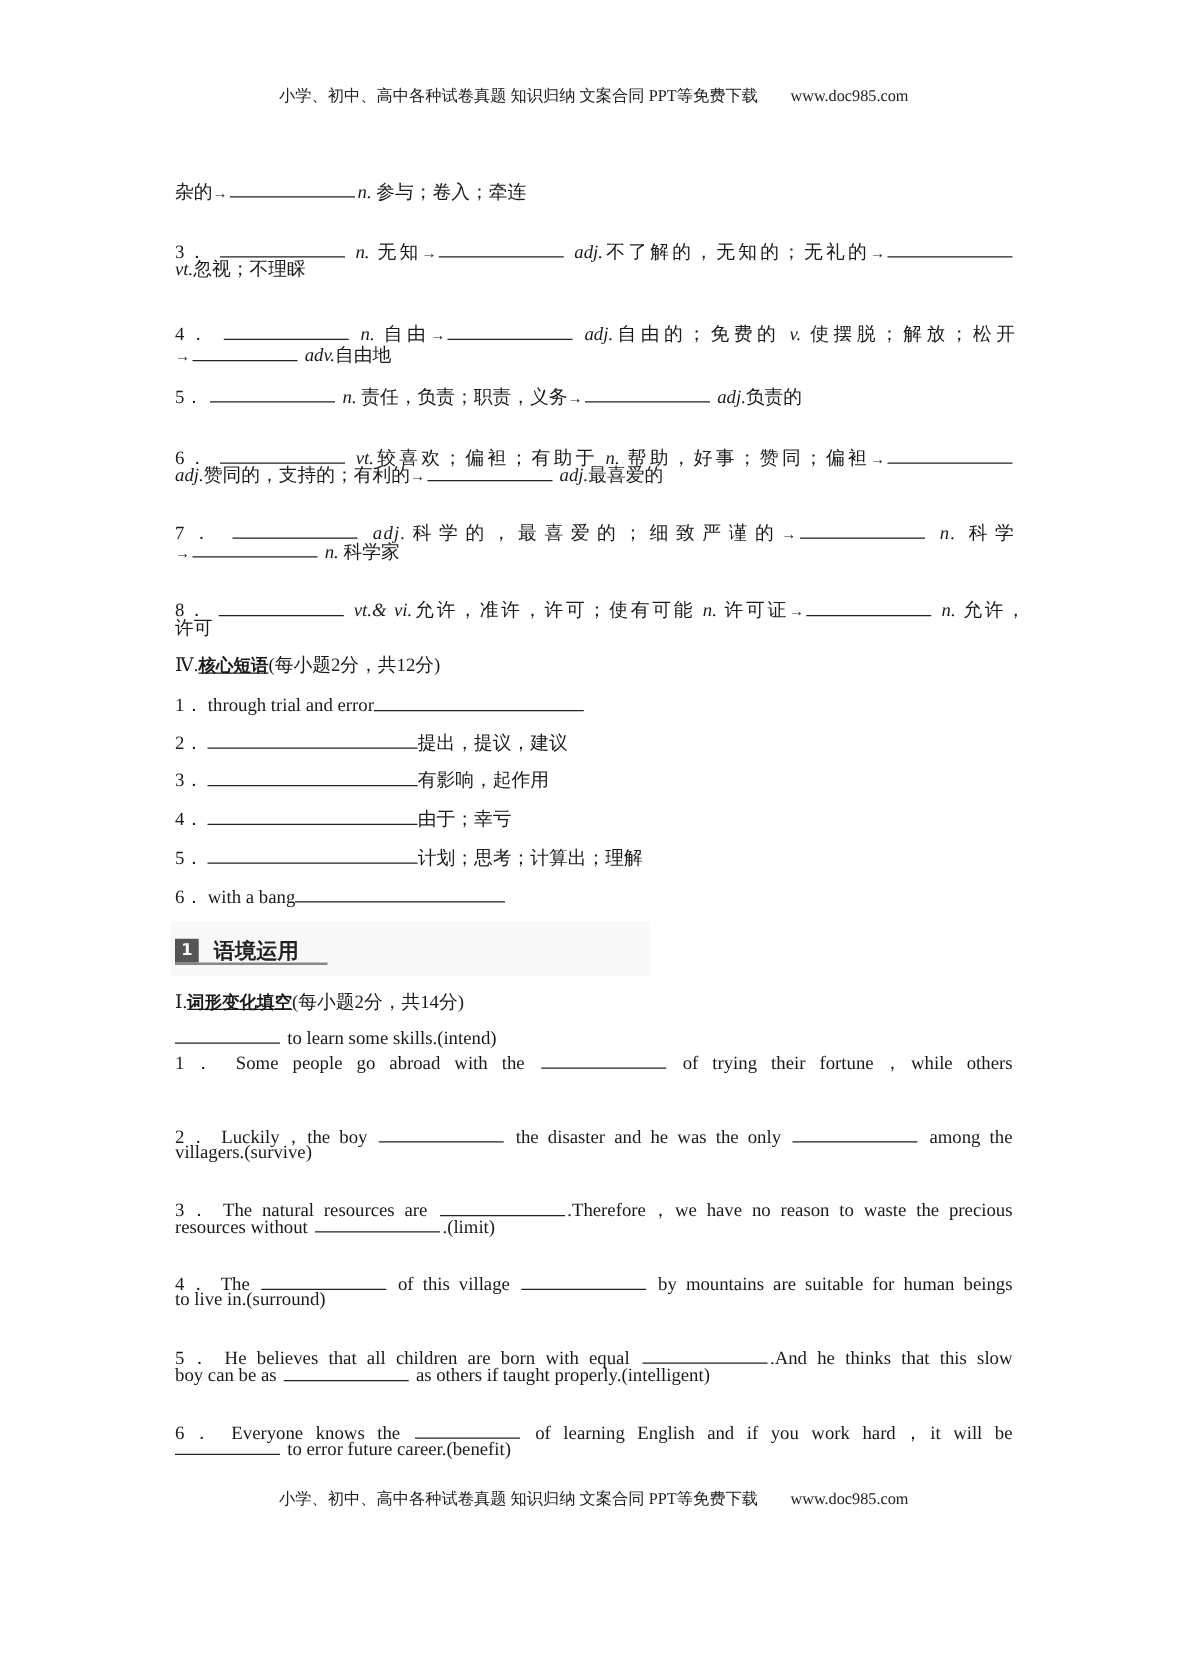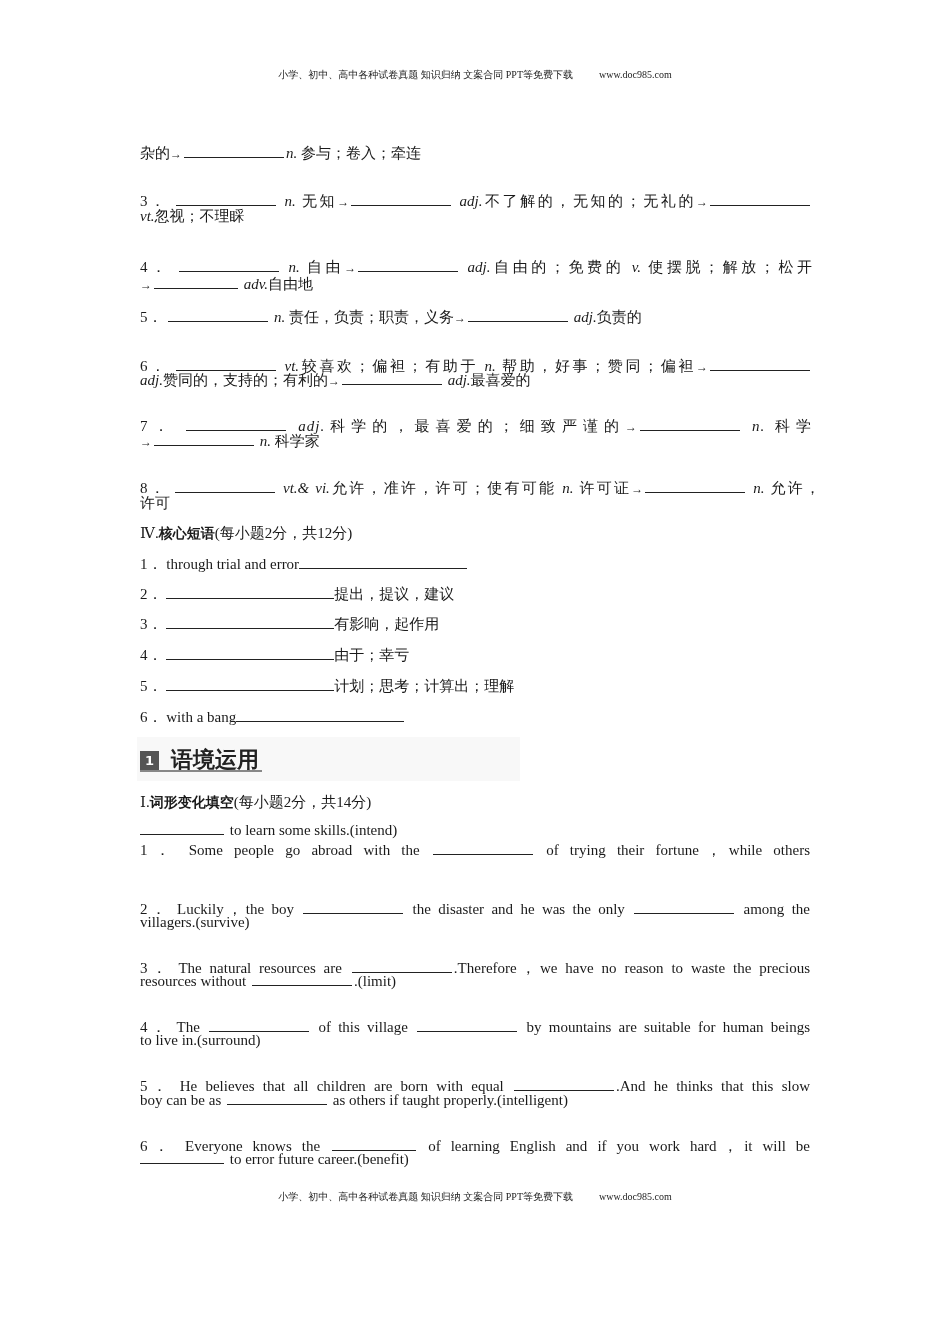--- a/index.html
+++ b/index.html
@@ -3,57 +3,57 @@
   <meta charset="utf-8">
   <style>
     html, body { margin: 0; padding: 0; background: #ffffff; }
     body {
       width: 950px; height: 1344px; position: relative; overflow: hidden;
       font-family: "Liberation Serif", "DejaVu Serif", serif;
       color: #1a1a1a; font-size: 15px;
     }
     .hf {
       position: absolute; left: 0; width: 950px; text-align: center;
-      font-size: 10px; color: #222;
+      font-size: 13px; color: #222;
     }
     .hf .site { margin-left: 26px; }
     .header { top: 68px; }
     .footer { top: 1190px; }
     .content { position: absolute; left: 140px; width: 672px; top: 0; }
     .line {
       position: absolute; left: 0; width: 672px; white-space: nowrap;
       line-height: 20px; font-size: 15px;
     }
     .just { text-align: justify; text-align-last: justify; margin-top: 16px; }
     .blank {
       display: inline-block; border-bottom: 1px solid #222; height: 14px;
       vertical-align: baseline; margin: 0 2px;
     }
     .b100 { width: 100px; }
     .b84 { width: 84px; }
     .b168 { width: 168px; }
     .it { font-style: italic; }
     .arrow { font-size: 12px; }
-    .bold { font-weight: bold; font-family: "DejaVu Sans", sans-serif; font-size: 14px; }
+    .bold { font-weight: bold; font-family: "DejaVu Sans", sans-serif; font-size: 14px; text-decoration: underline; }
     .section-band {
       position: absolute; left: 137px; top: 737px; width: 383px; height: 44px;
       background: #f8f8f8;
     }
     .section-title {
       position: absolute; left: 140px; top: 748px; height: 24px;
       display: flex; align-items: center;
     }
     .section-icon {
       width: 19px; height: 19px; background: #555; color: #fff;
       font-family: "DejaVu Sans", sans-serif; font-weight: bold; font-size: 13px;
       display: flex; align-items: center; justify-content: center;
     }
     .section-label {
       margin-left: 12px; font-family: "DejaVu Sans", sans-serif; font-weight: bold;
-      font-size: 22px; color: #222;
+      font-size: 17px; color: #222;
     }
     .section-underline {
       position: absolute; left: 140px; top: 770px; width: 122px; height: 2px; background: #888;
     }
   </style>
 </head>
 <body>
 
 <div class="hf header">
   <span>小学、初中、高中各种试卷真题  知识归纳  文案合同  PPT等免费下载</span><span class="site">www.doc985.com</span>

